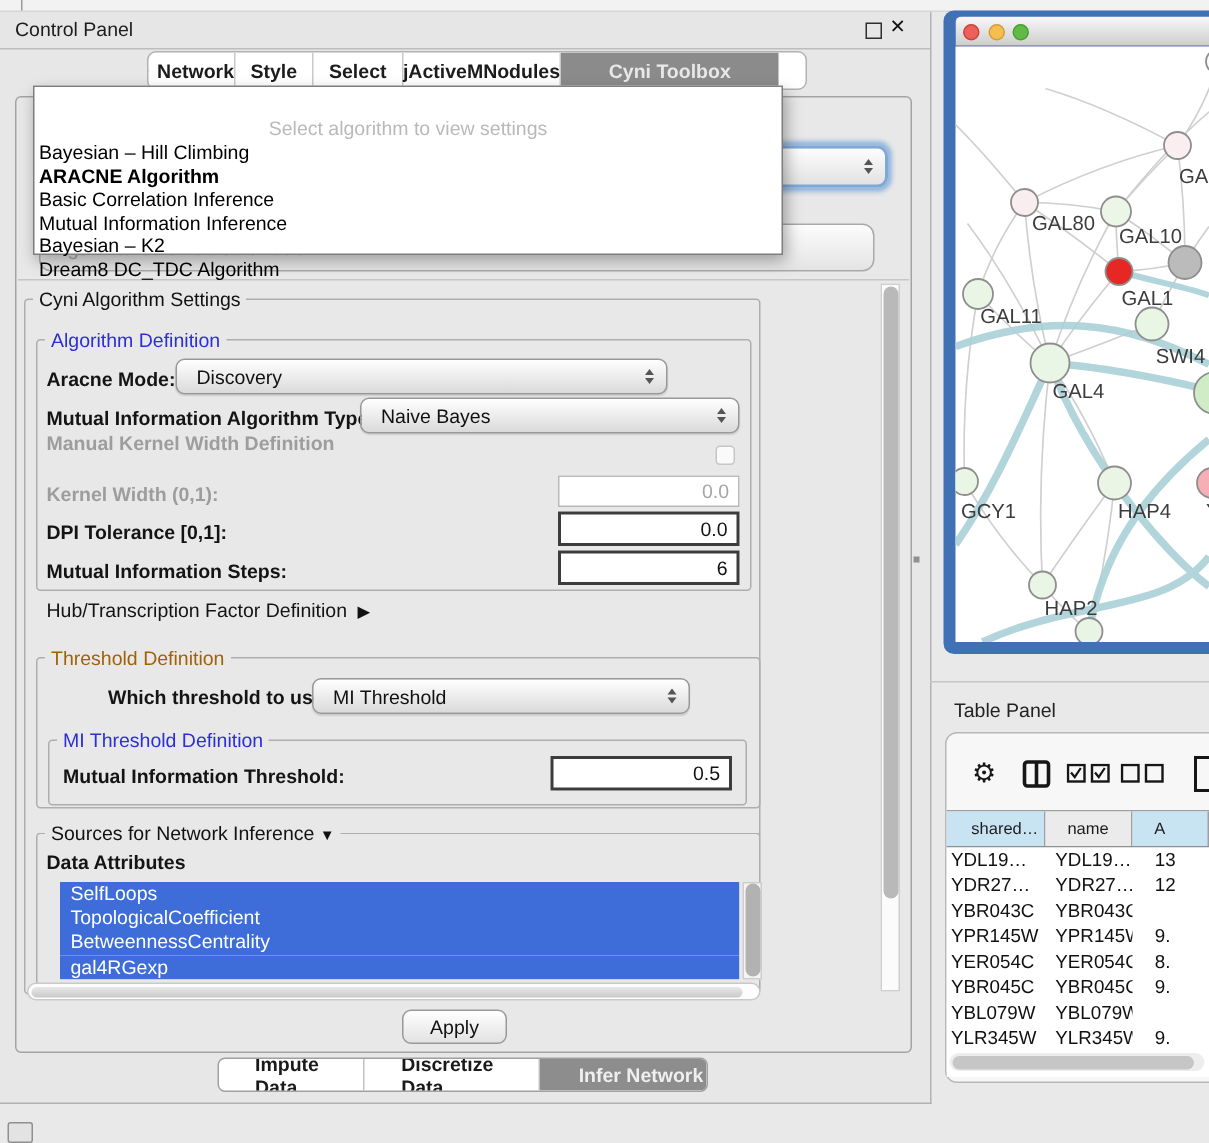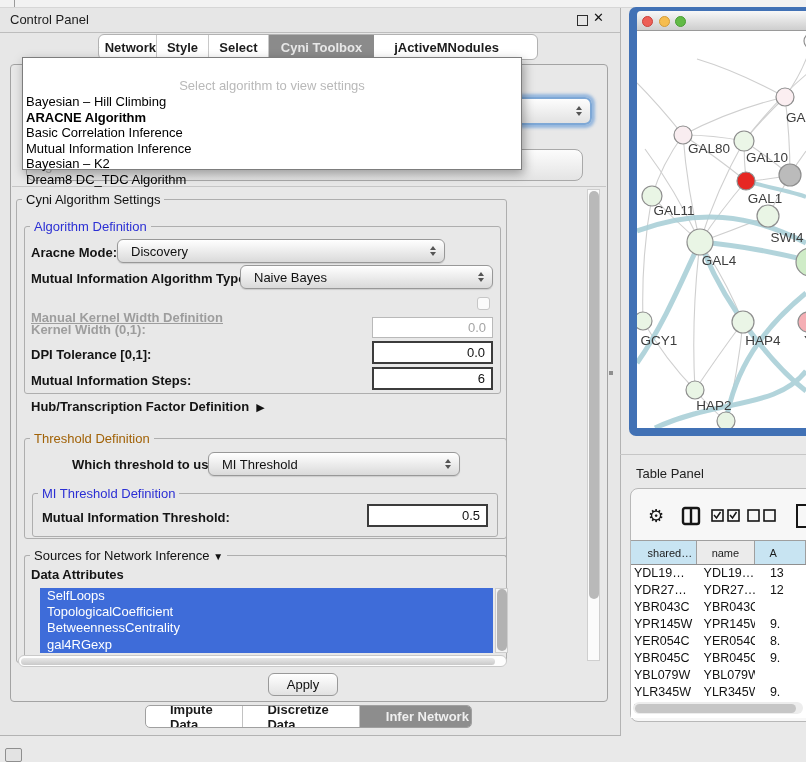--- a/index.html
+++ b/index.html
@@ -59,21 +59,21 @@
   .dd-item{font-size:13px;color:#000;height:15.5px;line-height:15.5px;padding-left:3px;white-space:nowrap;}
   .dd-item.bold{font-weight:700;}
 
   
   .groupbox{position:absolute;border:1px solid #aeaeae;border-radius:3px;}
   .grouplabel{position:absolute;background:#e8e8e8;padding:0 4px;font-size:13px;white-space:nowrap;z-index:2;}
   .blue{color:#2b2fd4;} .green{color:#a16207;}
 
   .flabel{position:absolute;font-size:13px;font-weight:700;color:#141414;white-space:nowrap;}
   .dlabel{position:absolute;font-size:13px;font-weight:700;color:#9d9d9d;white-space:nowrap;}
-  .plain{font-weight:700;}
+  .plain{font-weight:400;}
 
   .tfield{position:absolute;background:#fff;border:2px solid #3c3c3c;font-size:13px;color:#111;
     display:flex;align-items:center;justify-content:flex-end;padding:0 6px;box-sizing:border-box;}
   .tfield.disabled{border:1px solid #b9b9b9;color:#a5a5a5;}
 
   .chk{position:absolute;width:13px;height:13px;border:1.5px solid #c6c6c6;border-radius:3px;background:#fafafa;box-sizing:border-box;}
 
   .toggle-tri{font-size:11px;color:#111;margin-left:7px;}
 
   
@@ -158,25 +158,25 @@
           <circle cx="6.5" cy="10" r="2" fill="#4aaa41"></circle>
         </svg>
         <span>Network</span>
       </div>
       <div class="tab">
         <span>Style</span>
       </div>
       <div class="tab">
         <span>Select</span>
       </div>
+      <div class="tab">
+        <span>jActiveMNodules</span>
+      </div>
       <div class="tab sel">
         <span>Cyni Toolbox</span>
-      </div>
-      <div class="tab">
-        <span>jActiveMNodules</span>
       </div>
     </div>
 
   <div class="abs formpanel"></div>
 
   <div class="abs combo focuscombo">
     <span class="arrows">
         <span class="tri-up"></span>
         <span class="tri-dn"></span>
       </span>
@@ -216,21 +216,21 @@
 
   <span class="flabel" style="left:31px;top:271px;">Mutual Information Algorithm Type:</span>
   <div class="combo" style="left:240px;top:265px;width:253px;height:24px;">
     <span>Naive Bayes</span>
     <span class="arrows">
         <span class="tri-up"></span>
         <span class="tri-dn"></span>
       </span>
   </div>
 
-  <span class="dlabel" style="left:31px;top:310px;text-decoration:underline;">Manual Kernel Width Definition</span>
+  <span class="dlabel" style="left:31px;top:288px;">Manual Kernel Width Definition</span>
   <span class="chk" style="left:477px;top:297px;"></span>
 
   <span class="dlabel" style="left:31px;top:322px;">Kernel Width (0,1):</span>
   <div class="tfield disabled" style="left:372px;top:317px;width:121px;height:21px;">
     <span>0.0</span>
   </div>
 
   <span class="flabel" style="left:31px;top:347px;">DPI Tolerance [0,1]:</span>
   <div class="tfield" style="left:372px;top:341px;width:121px;height:23px;">
     <span>0.0</span>

